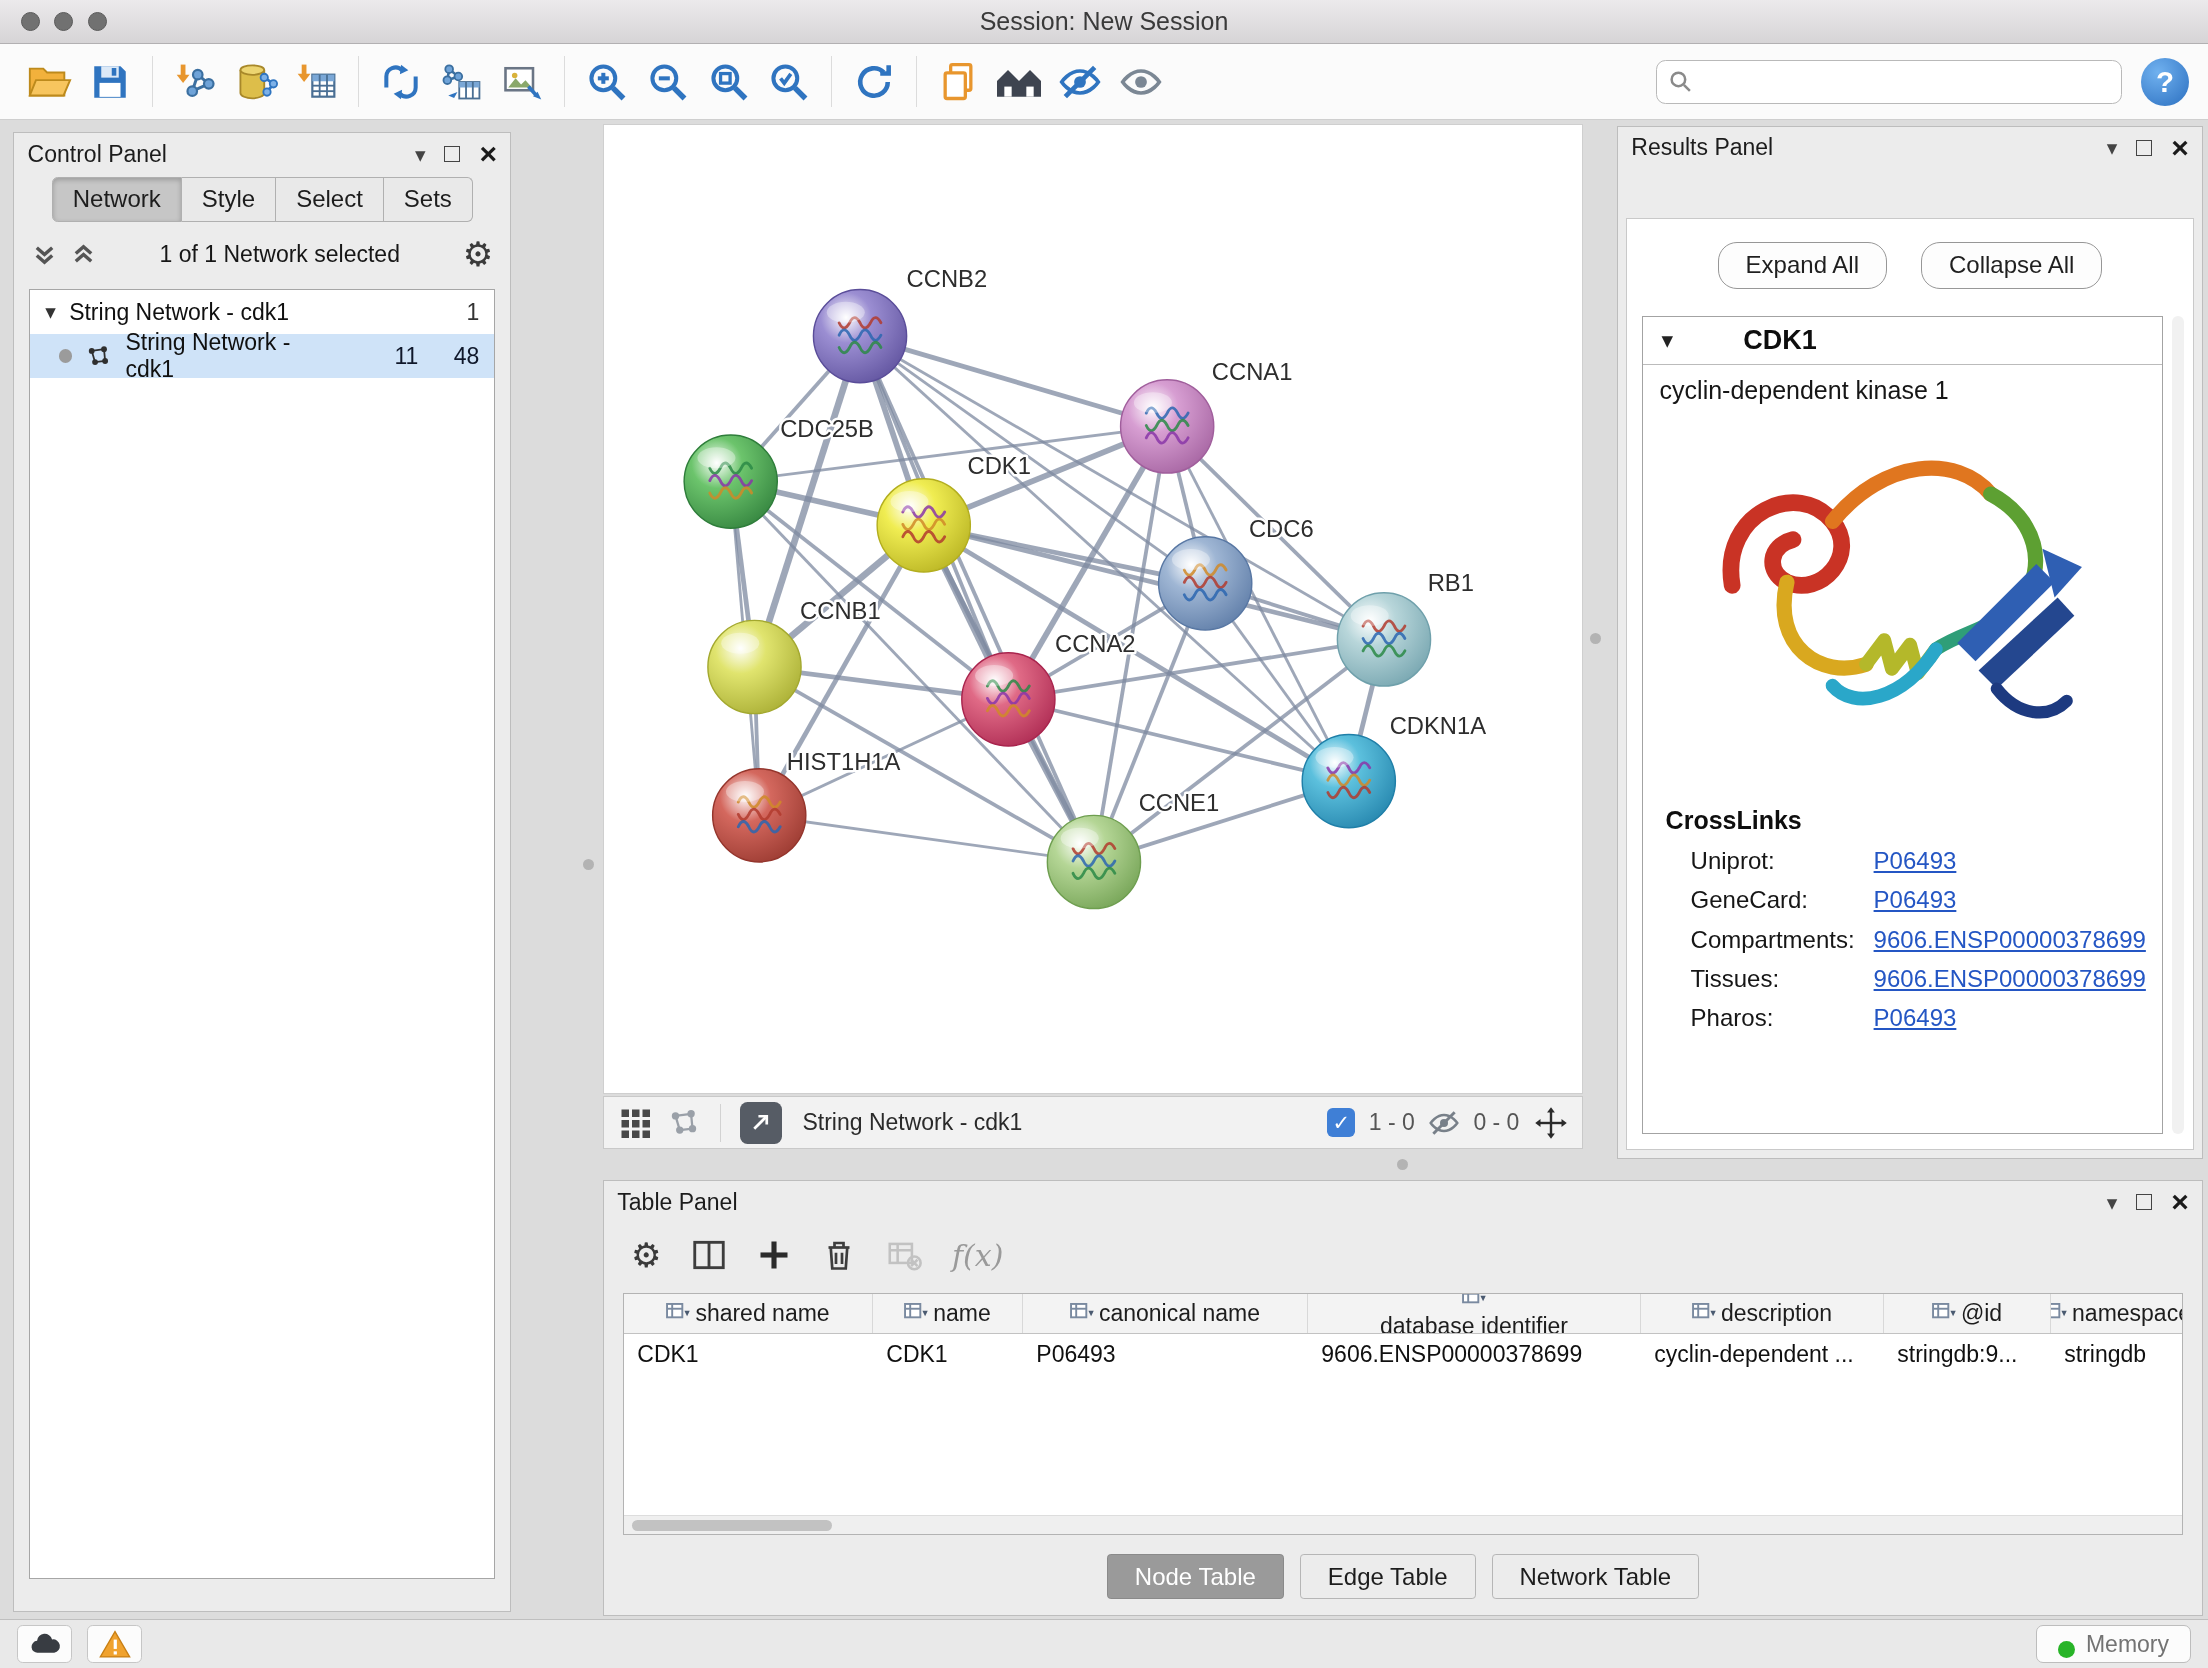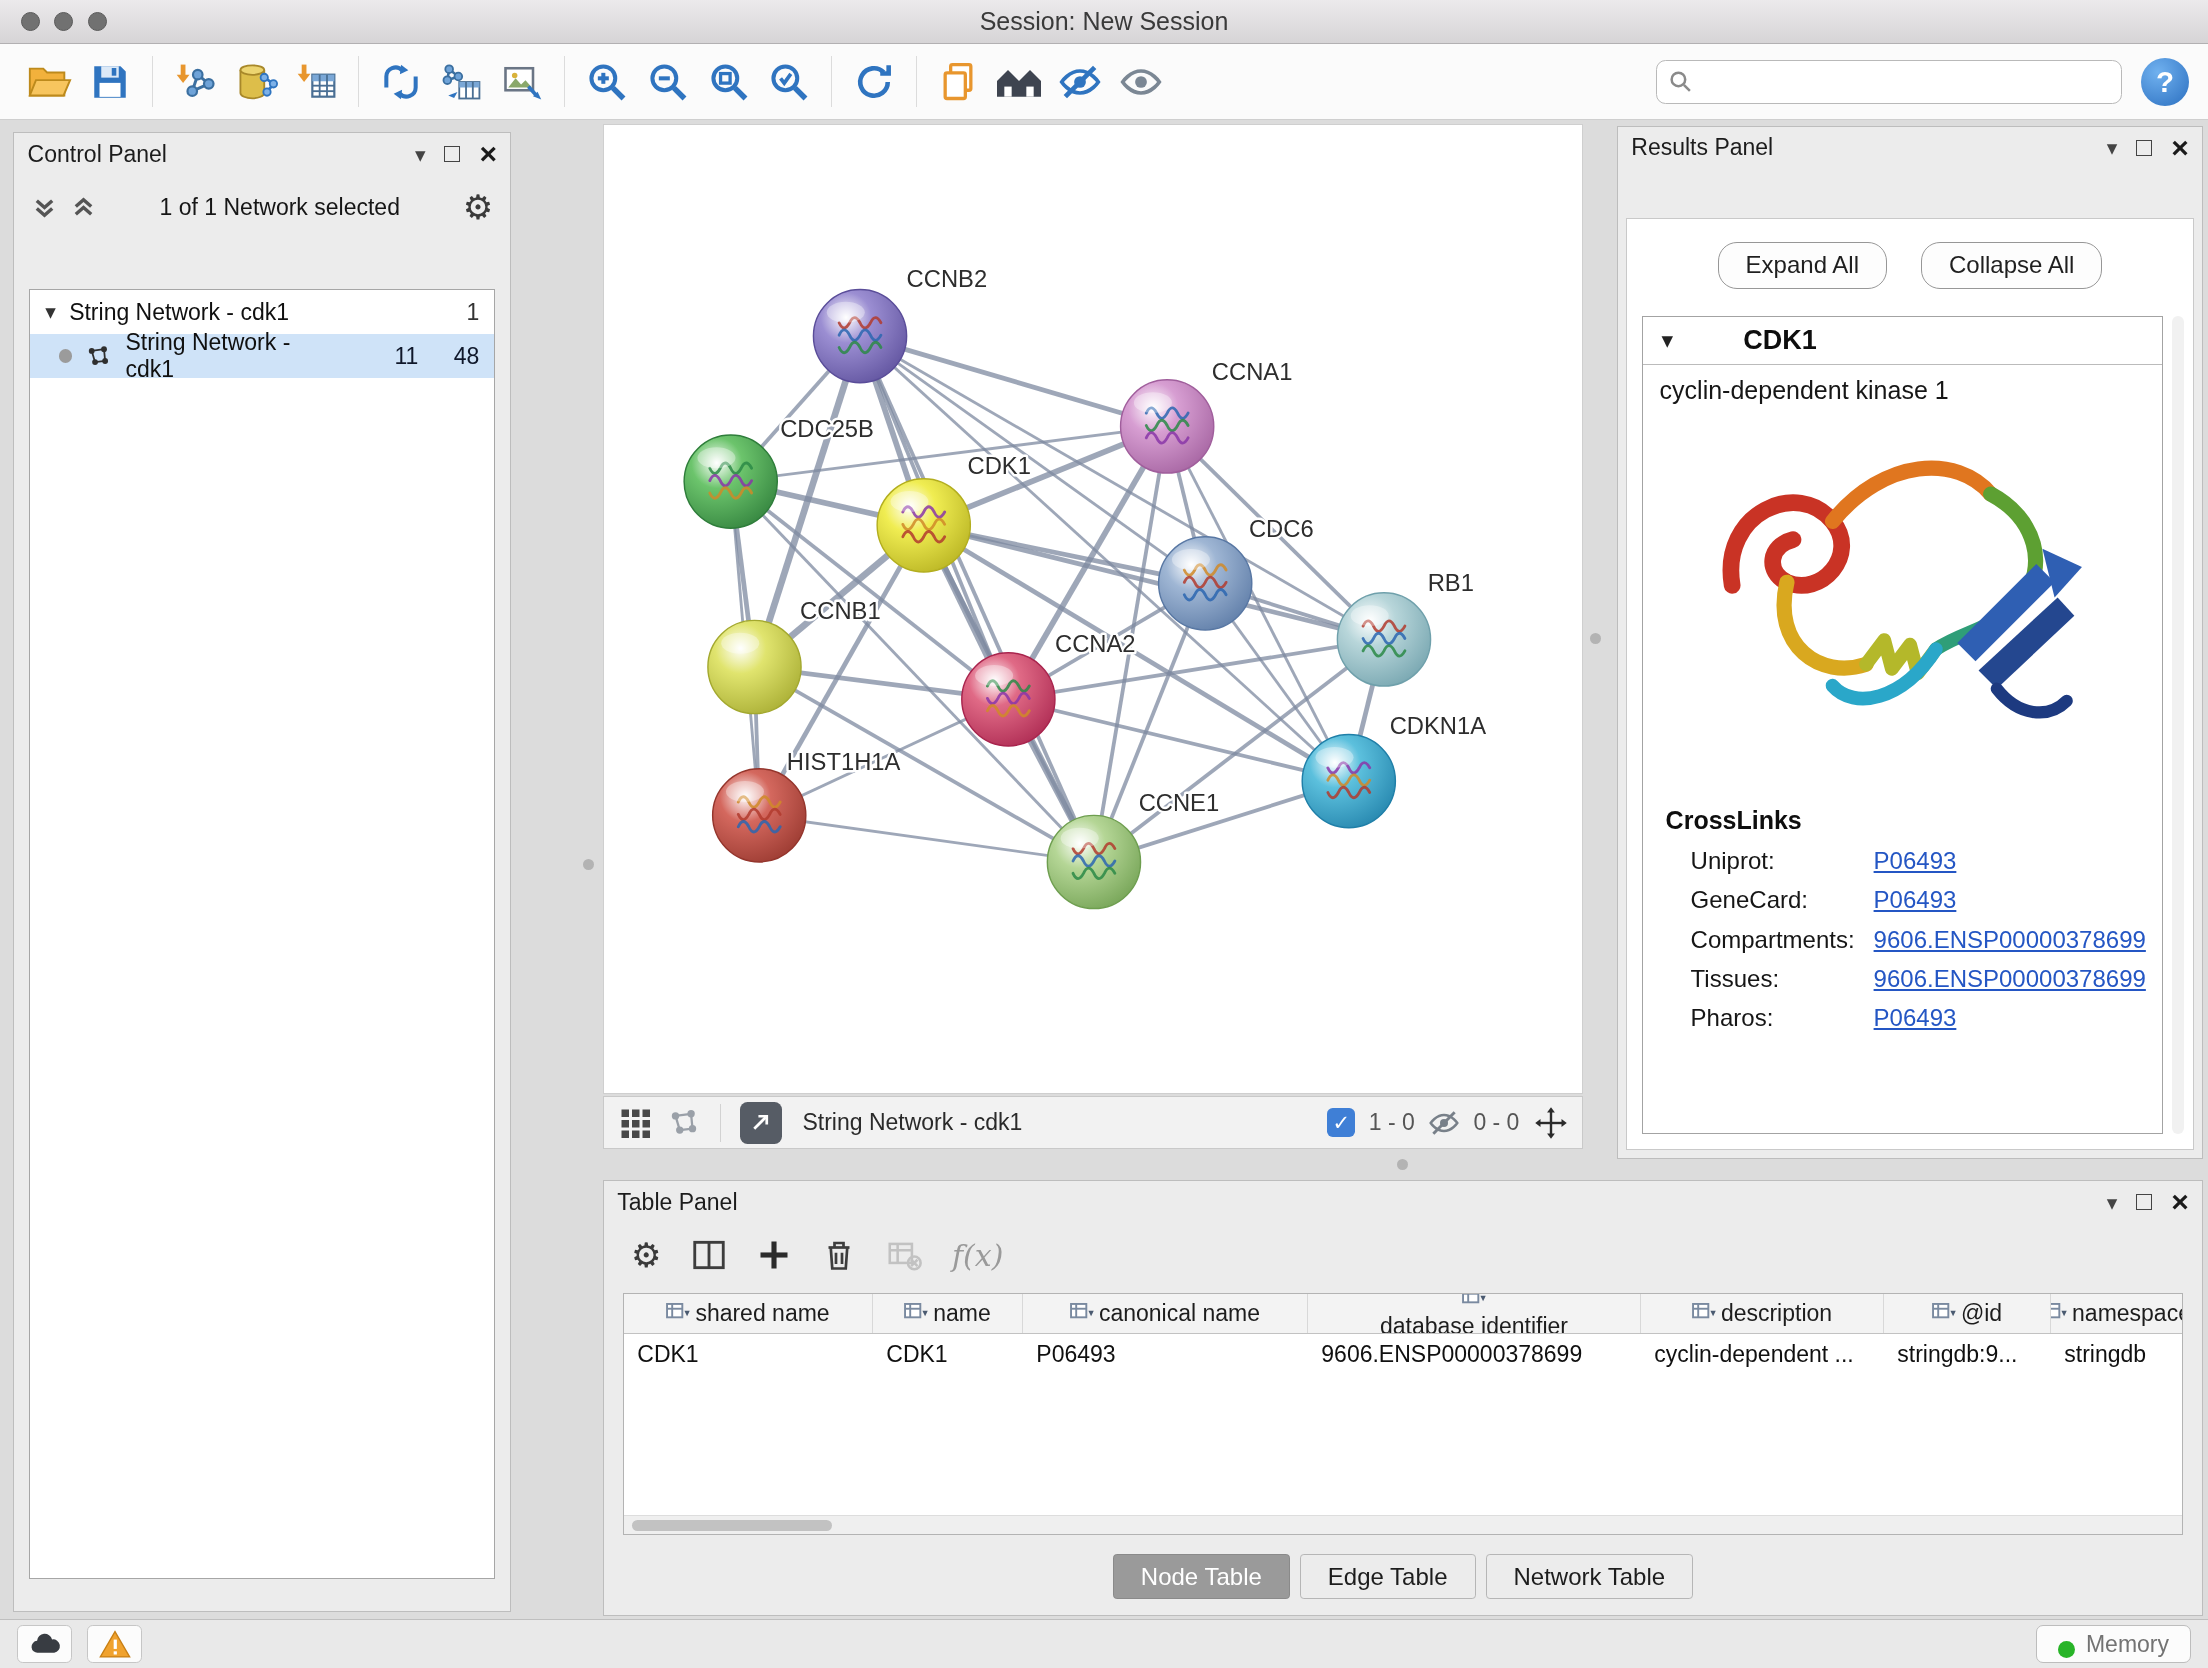--- a/index.html
+++ b/index.html
@@ -85,21 +85,21 @@
   .table-panel{left:603px;top:1060px;width:1600px;height:436px;}
   .tp-toolbar{display:flex;align-items:center;gap:28.5px;padding:5.7px 0 0 27px;height:59px;}
   .tp-fx{font-family:"DejaVu Serif",serif;font-style:italic;font-size:30px;color:#9a9a9a;}
   .tp-table{position:absolute;left:19px;right:19px;top:112px;height:242px;background:#fff;border:1px solid #b3b3b3;overflow:hidden;}
   .thead{display:flex;height:40px;background:#f3f3f3;border-bottom:1px solid #c2c2c2;}
   .th{display:flex;align-items:center;justify-content:center;gap:4px;font-size:23px;color:#1d1d1d;border-right:1px solid #d8d8d8;overflow:hidden;white-space:nowrap;flex:0 0 auto;}
   .trow{display:flex;height:40px;}
   .td{font-size:23px;color:#101010;padding:6.7px 0 0 13.3px;overflow:hidden;white-space:nowrap;flex:0 0 auto;}
   .tp-scroll{position:absolute;left:0;right:0;bottom:0;height:19px;background:#efefef;border-top:1px solid #ddd;}
   .tp-thumb{position:absolute;left:7.6px;top:3.8px;width:200px;height:11.4px;border-radius:5.7px;background:#c2c2c2;}
-  .tp-tabs{position:absolute;left:0;right:0;top:373px;display:flex;justify-content:center;gap:10px;}
+  .tp-tabs{position:absolute;left:0;right:0;top:373px;display:flex;justify-content:center;gap:16px;}
   .tp-tab{font-size:24px;padding:7.6px 27px;background:#ececec;border:1px solid #b6b6b6;color:#1d1d1d;border-radius:3.8px;}
   .tp-tab.sel{background:#9a9a9a;color:#fff;border-color:#8a8a8a;}
 
   
   .statusbar{height:49px;background:#e9e9e9;border-top:1px solid #bfbfbf;display:flex;align-items:center;padding:0 17px;gap:15px;}
   .sb-btn{width:55px;height:38px;background:#fcfcfc;border:1px solid #c6c6c6;border-radius:5.7px;display:flex;align-items:center;justify-content:center;}
   .memory-btn{margin-left:auto;display:flex;align-items:flex-end;gap:11.4px;background:#fcfcfc;border:1px solid #bdbdbd;border-radius:7px;padding:4.8px 21px;font-size:23px;color:#737373;}
   .mem-dot{width:17px;height:17px;border-radius:50%;background:#28b428;display:inline-block;}
 </style>
 </head>
@@ -291,20 +291,26 @@
 
   <div class="panel control-panel">
     <div class="panel-header">
       <span class="panel-title">Control Panel</span>
       <span class="ph-icons">
         <span class="ph-float">▾</span>
         <span class="ph-max"></span>
         <span class="ph-close">×</span>
       </span>
     </div>
+    <div class="cp-tabs">
+        <div class="cp-tab sel">Network</div>
+        <div class="cp-tab">Style</div>
+        <div class="cp-tab">Select</div>
+        <div class="cp-tab">Sets</div>
+      </div>
     <div class="cp-netrow">
       <svg width="27" height="25" viewBox="0 0 14 13" fill="none" stroke="#555" stroke-width="1.8">
           <path d="M3 3l4 3.5L11 3"></path>
           <path d="M3 7l4 3.5L11 7"></path>
         </svg>
       <svg width="27" height="25" viewBox="0 0 14 13" fill="none" stroke="#555" stroke-width="1.8">
           <path d="M3 10l4-3.5L11 10"></path>
           <path d="M3 6l4-3.5L11 6"></path>
         </svg>
       <span class="cp-sel-text">1 of 1 Network selected</span>

